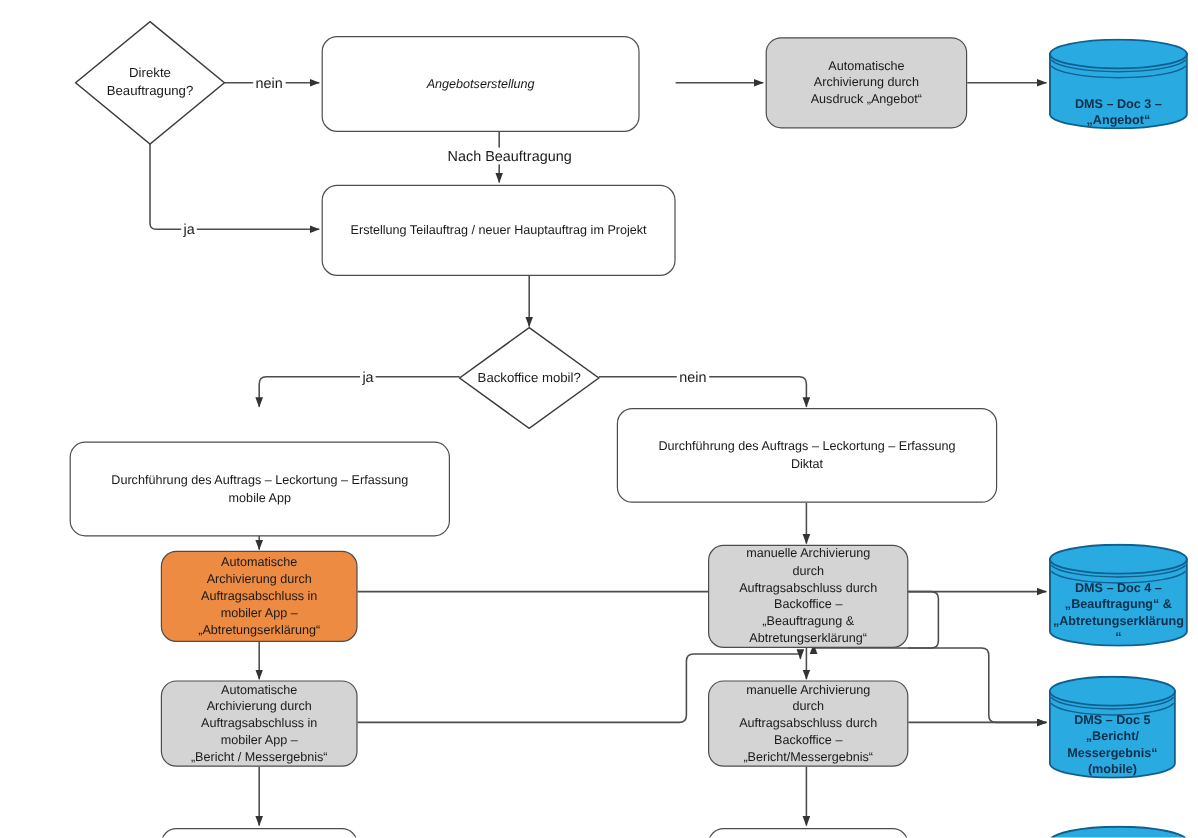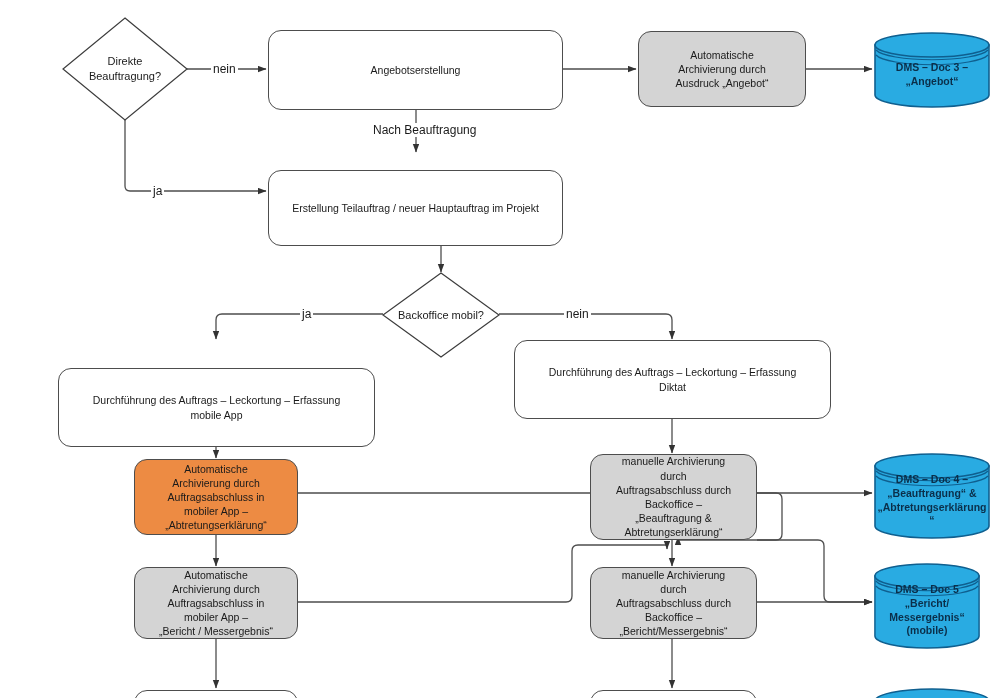--- a/index.html
+++ b/index.html
@@ -13,21 +13,21 @@
   .proc{border:1.3px solid #4d4d4d;border-radius:13px;background:#ffffff;
         font-size:10.5px;line-height:1.35;padding:4px 21px;}
   .proc.gray{background:#d4d4d4;}
   .proc.orange{background:#ed8b43;}
   .proc .t{white-space:pre-line;}
 
   .dec{border:0;background:transparent;}
   .dec .dshape{position:absolute;left:0;top:0;width:100%;height:100%;}
   .dec .t{position:relative;font-size:11px;line-height:1.35;white-space:pre-line;}
 
-  .cyl{font-size:10.5px;line-height:1.3;font-weight:bold;color:#0b2f4a;}
+  .cyl{font-size:10.5px;line-height:1.3;font-weight:bold;color:#0b2f4a;align-items:flex-end;}
   .cyl .cshape{position:absolute;left:0;top:0;width:100%;height:100%;}
   .cyl .t{position:relative;white-space:pre-line;z-index:2;padding-top:9px;}
 
   .elabel{position:absolute;font-size:12px;color:#1a1a1a;background:#ffffff;
           padding:0 2px;white-space:nowrap;}
 </style>
 </head>
 <body>
 
 <div id="stage">
@@ -81,41 +81,41 @@
   </svg>
 
   <div class="node dec" style="left:62px;top:17px;width:126px;height:104px;">
     <svg class="dshape" viewBox="0 0 126 104" preserveAspectRatio="none">
       <polygon points="63,1 125,52 63,103 1,52" fill="#ffffff" stroke="#3c3c3c" stroke-width="1.2"></polygon>
     </svg>
     <span class="t">Direkte
 Beauftragung?</span>
   </div>
 
-  <div class="node proc" style="left:268px;top:30px;width:295px;height:80px;">
+  <div class="node proc" style="left:268px;top:30px;width:265px;height:80px;font-style:italic;">
     <span class="t">Angebotserstellung</span>
   </div>
 
   <div class="node proc gray" style="left:638px;top:31px;width:168px;height:76px;">
     <span class="t">Automatische Archivierung durch
 Ausdruck „Angebot“</span>
   </div>
 
   <div class="node cyl" style="left:874px;top:32px;width:116px;height:76px;">
     <svg class="cshape" viewBox="0 0 116 76" preserveAspectRatio="none">
       <path d="M1,13 L1,63 A57,12 0 0 0 115,63 L115,13 Z" fill="#29abe2" stroke="#0f5f8f" stroke-width="1.6"></path>
       <ellipse cx="58" cy="13" rx="57" ry="12" fill="#29abe2" stroke="#0f5f8f" stroke-width="1.6"></ellipse>
       <path d="M2,18 A57,12 0 0 0 114,18" fill="none" stroke="#0f5f8f" stroke-width="1.2"></path>
       <path d="M2,23 A57,12 0 0 0 114,23" fill="none" stroke="#0f5f8f" stroke-width="1.2"></path>
     </svg>
     <span class="t">DMS – Doc 3 –
 „Angebot“</span>
   </div>
 
-  <div class="node proc" style="left:268px;top:170px;width:295px;height:76px;">
+  <div class="node proc" style="left:268px;top:154px;width:295px;height:76px;">
     <span class="t">Erstellung Teilauftrag / neuer Hauptauftrag im Projekt</span>
   </div>
 
   <div class="node dec" style="left:382px;top:272px;width:118px;height:86px;">
     <svg class="dshape" viewBox="0 0 118 86" preserveAspectRatio="none">
       <polygon points="59,1 117,43 59,85 1,43" fill="#ffffff" stroke="#3c3c3c" stroke-width="1.2"></polygon>
     </svg>
     <span class="t">Backoffice mobil?</span>
   </div>
 

